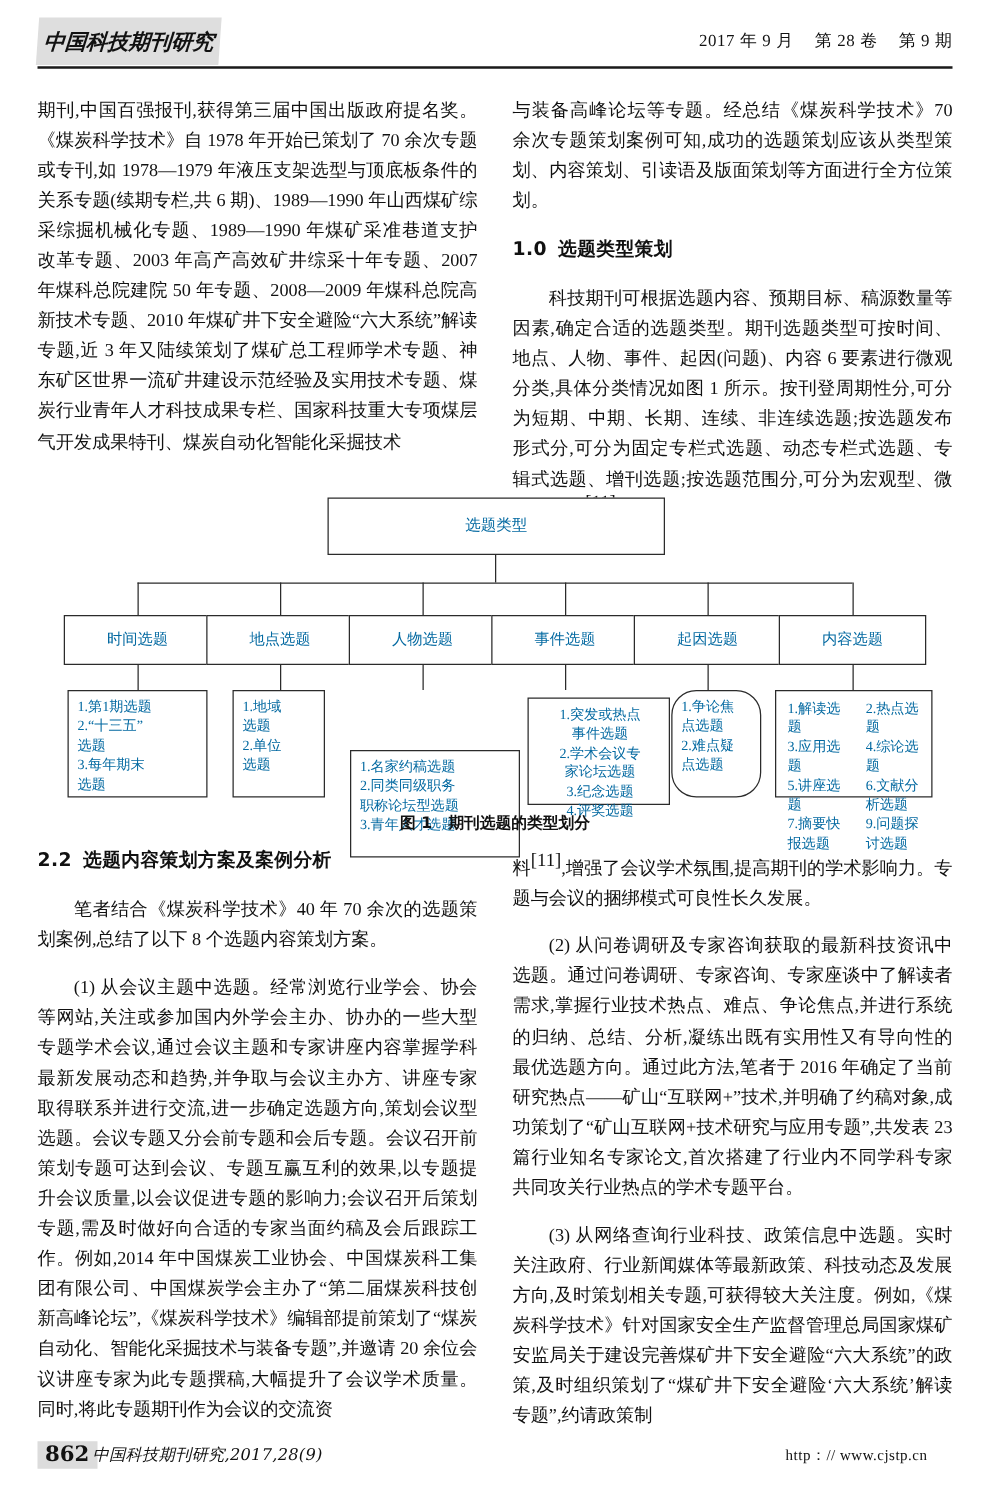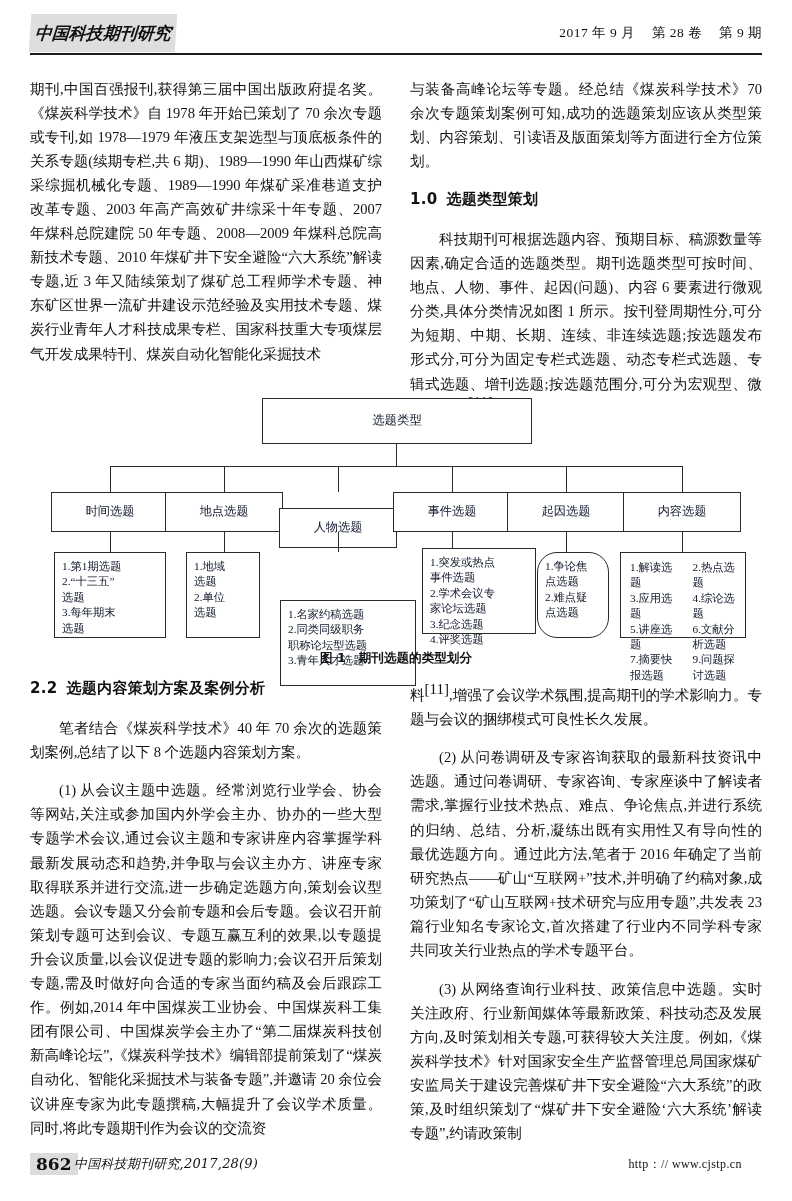--- a/index.html
+++ b/index.html
@@ -72,21 +72,21 @@
     position:absolute;left:44px;top:398px;width:704px;
   }
   .fig-canvas{position:relative;width:704px;height:250px;}
   .box{
     position:absolute;
     border:1px solid #2b2b2b;
     background:#fff;
     box-sizing:border-box;
     font-size:11.3px;
     line-height:15.4px;
-    color:#0f172a;
+    color:#0369a1;
   }
   .box.center{
     display:flex;align-items:center;justify-content:center;
     text-align:center;
   }
   .root{
     left:218px;top:0px;width:270px;height:46px;
     font-size:12.4px;
   }
   .lvl2{
@@ -191,21 +191,21 @@
       <div class="vline" style="left:408px;top:68px;height:26px;"></div>
       <div class="vline" style="left:522px;top:68px;height:26px;"></div>
       <div class="vline" style="left:638px;top:68px;height:26px;"></div>
 
       <div class="box center lvl2" style="left:7px;top:94px;width:118px;">
         <span>时间选题</span>
       </div>
       <div class="box center lvl2" style="left:121px;top:94px;width:118px;">
         <span>地点选题</span>
       </div>
-      <div class="box center lvl2" style="left:235px;top:110px;width:118px;">
+      <div class="box center lvl2" style="left:235px;top:94px;width:118px;">
         <span>人物选题</span>
       </div>
       <div class="box center lvl2" style="left:349px;top:94px;width:118px;">
         <span>事件选题</span>
       </div>
       <div class="box center lvl2" style="left:463px;top:94px;width:118px;">
         <span>起因选题</span>
       </div>
       <div class="box center lvl2" style="left:579px;top:94px;width:118px;">
         <span>内容选题</span>
@@ -239,21 +239,21 @@
 
       <div class="box leaf" style="left:236px;top:154px;width:136px;height:86px;margin-top:48px;">
         <ol>
           <li>1.名家约稿选题</li>
           <li>2.同类同级职务
    职称论坛型选题</li>
           <li>3.青年人才选题</li>
         </ol>
       </div>
 
-      <div class="box leaf" style="left:378px;top:150px;width:114px;height:86px;">
+      <div class="box leaf" style="left:378px;top:160px;width:114px;height:86px;text-align:center;">
         <ol>
           <li>1.突发或热点
    事件选题</li>
           <li>2.学术会议专
    家论坛选题</li>
           <li>3.纪念选题</li>
           <li>4.评奖选题</li>
         </ol>
       </div>
 

